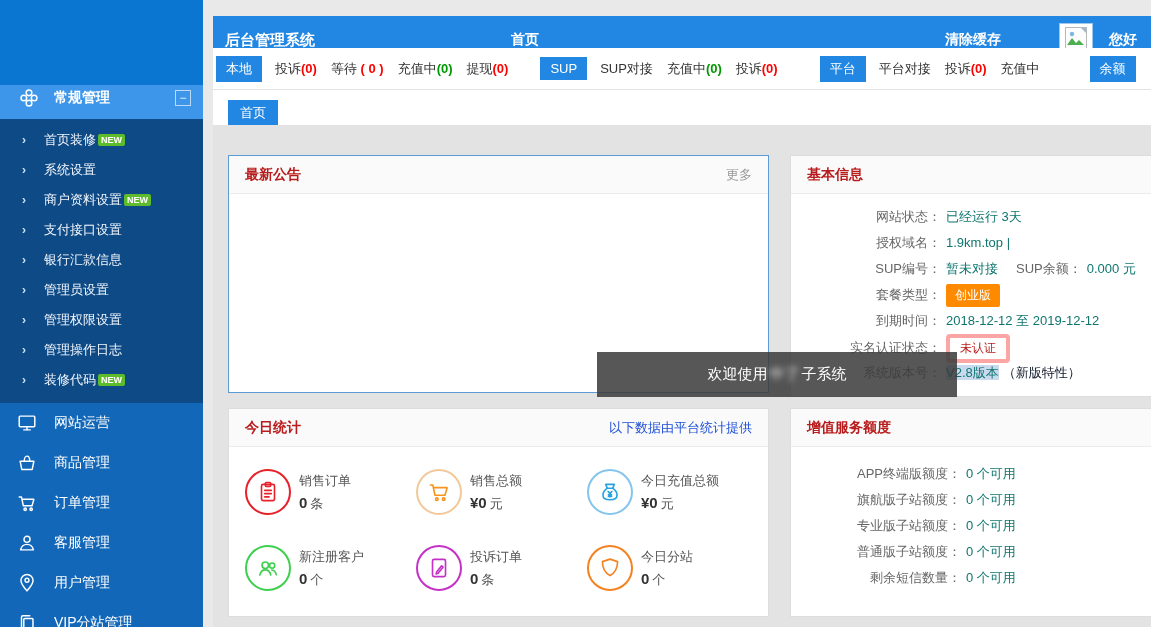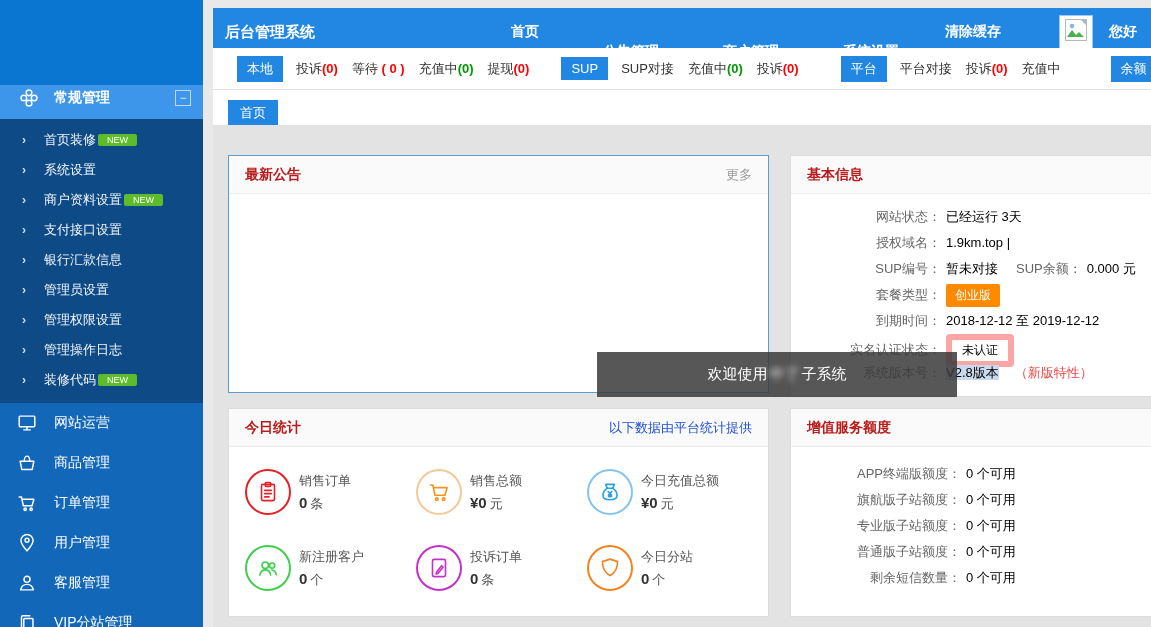--- a/index.html
+++ b/index.html
@@ -1,35 +1,35 @@
 <!DOCTYPE html>
 <html><head>
 <meta charset="utf-8">
 <style>
   * { box-sizing: border-box; margin: 0; padding: 0; }
   html,body { width:1151px; height:627px; }
   body { font-family: "Liberation Sans", "DejaVu Sans", sans-serif; overflow:hidden; }
   #screen { position:relative; width:1151px; height:627px; background:#e9e9e9; overflow:hidden; }
 
   
-  .topbar { position:absolute; left:213px; top:8px; width:938px; height:48px; background:#2287e2;
+  .topbar { position:absolute; left:213px; top:16px; width:938px; height:48px; background:#2287e2;
             display:flex; align-items:center; color:#fff; overflow:hidden; white-space:nowrap; }
   .topbar .title { font-size:15px; font-weight:bold; margin-left:12px; }
   .topbar .nav-item { font-size:14px; font-weight:bold; cursor:pointer; }
   .nav-home { margin-left:196px; }
   .nav-gap  { margin-left:64px;margin-top:40px; }
   .nav-cache{ margin-left:46px; }
   .avatar-box { margin-left:58px; width:34px; height:34px; background:#fff; border:1px solid #9ec9ef;
                 display:flex; align-items:center; justify-content:center; }
   .greeting { margin-left:16px; font-size:14px; font-weight:bold; }
 
   
   .statusbar { position:absolute; left:213px; top:48px; width:938px; height:42px; background:#fff;
                border-bottom:1px solid #e2e2e2; display:flex; align-items:center; font-size:13px;
-               color:#333; overflow:hidden; white-space:nowrap; padding-left:24px; }
+               color:#333; overflow:hidden; white-space:nowrap; padding-left:3px; }
   .sbadge { background:#2287e2; color:#fff; padding:4px 10px; margin-right:13px; cursor:pointer; }
   .sitem  { margin-right:14px; cursor:pointer;text-align:center; }
   .sgroup { display:flex; align-items:center; }
   .g2 { margin-left:18px; } .g3 { margin-left:28px; } .g4 { margin-left:36px;align-items:flex-end; }
   .cnt-red { color:#f00; font-weight:bold; }
   .cnt-green { color:#090; font-weight:bold; }
 
   
   .tabstrip { position:absolute; left:213px; top:90px; width:938px; height:35px; background:#fff; }
   .tab-active { position:absolute; left:15px; top:10px; height:25px; line-height:25px; padding:0 12px;
@@ -40,21 +40,21 @@
   .logo-block { height:85px; background:#0b76d1; }
   .side-header { height:34px; background:#3d96ea; display:flex; align-items:center; padding:0 12px 8px 18px;
                  cursor:pointer; }
   .side-header .hlabel { font-size:14px; font-weight:bold; margin-left:14px; flex:1; }
   .collapse-box { width:16px; height:16px; border:1px solid rgba(255,255,255,.65); font-size:12px;
                   line-height:14px; text-align:center; color:rgba(255,255,255,.85); cursor:pointer; }
   .submenu { background:#0e4a86; padding:6px 0 8px 0; }
   .sub-item { height:30px; display:flex; align-items:center; padding-left:22px; font-size:13px;
               color:#f2f7fd; cursor:pointer; }
   .chev { color:#cfe3f7; font-weight:bold; margin-right:18px; font-size:12px; }
-  .new-badge { background:#5ebb2b; color:#fff; font-size:9px; font-weight:normal; padding:1px 9px;
+  .new-badge { background:#5ebb2b; color:#fff; font-size:9px; font-weight:bold; padding:1px 3px;
                border-radius:2px; margin-left:2px; vertical-align:super; }
   .section-item { height:40px; display:flex; align-items:center; padding-left:16px; font-size:14px;
                   color:#fff; cursor:pointer; }
   .section-item .slabel { margin-left:16px; }
   .sicon { width:22px; height:22px; display:flex; align-items:center; justify-content:center; }
   svg.ic { stroke:#fff; fill:none; stroke-width:1.6; stroke-linecap:round; stroke-linejoin:round; }
 
   
   .content { position:absolute; left:213px; top:125px; width:938px; height:502px; background:#e3e3e3;
              overflow:hidden; }
@@ -66,29 +66,29 @@
   .more-link { margin-left:auto; font-size:13px; color:#999; cursor:pointer; }
 
   .panel-announce { left:15px; top:30px; width:541px; height:238px; border:1px solid #5f9bd3; }
   .panel-basic    { left:577px; top:30px; width:385px; height:242px; }
   .panel-stats    { left:15px; top:283px; width:541px; height:209px; }
   .panel-quota    { left:577px; top:283px; width:385px; height:209px; }
 
   .info-body { padding-top:10px; font-size:13px; }
   .info-row { height:26px; line-height:26px; white-space:nowrap; }
   .ilabel { display:inline-block; width:150px; text-align:right; color:#666; }
-  .ival { color:#000000; margin-left:5px; }
+  .ival { color:#0f766e; margin-left:5px; }
   .ilabel2 { color:#666; margin-left:18px; }
   .pkg-badge { display:inline-block; background:#ff8a00; color:#fff; font-size:12px; padding:3px 9px;
                border-radius:2px; margin-left:5px; line-height:normal; vertical-align:middle; }
-  .verify-btn { display:inline-block; border:6px solid #fca5a5; border-radius:4px; background:#fff;
-                color:#000000; font-size:12px; padding:2px 10px; margin-left:5px; line-height:normal;
+  .verify-btn { display:inline-block; border:4px solid #fca5a5; border-radius:4px; background:#fff;
+                color:#b91c1c; font-size:12px; padding:2px 10px; margin-left:5px; line-height:normal;
                 vertical-align:middle; cursor:pointer; }
   .ver-sel { background:#c9d9ee; }
-  .ver-suffix { color:#ef4444; margin-left:16px; }
+  .ver-suffix { color:#0f172a; margin-left:4px; }
 
   .quota-body { padding-top:14px; font-size:13px; }
   .quota-row { height:26px; line-height:26px; }
   .qlabel { display:inline-block; width:170px; text-align:right; color:#666; }
 
   .stats-body { padding:22px 10px 0 16px; display:grid; grid-template-columns:1fr 1fr 1fr; row-gap:30px; }
   .stat-item { display:flex; align-items:center; }
   .stat-circle { width:46px; height:46px; border-radius:50%; border:2px solid; display:flex;
                  align-items:center; justify-content:center; flex-shrink:0; }
   .stat-text { margin-left:8px; }
@@ -241,34 +241,34 @@
             <path d="M3.5 5.5h2.5l2 9.5h9.5l2-7H7"></path>
             <circle cx="10" cy="18.8" r="1.3"></circle>
             <circle cx="16.5" cy="18.8" r="1.3"></circle>
           </svg>
       </span>
       <span class="slabel">订单管理</span>
     </div>
     <div class="section-item">
       <span class="sicon">
         <svg class="ic" width="22" height="22" viewBox="0 0 24 24">
+            <circle cx="12" cy="8" r="3.3"></circle>
+            <path d="M5 19.5c.9-4 3.6-6 7-6s6.1 2 7 6z"></path>
+          </svg>
+      </span>
+      <span class="slabel">客服管理</span>
+    </div>
+    <div class="section-item">
+      <span class="sicon">
+        <svg class="ic" width="22" height="22" viewBox="0 0 24 24">
             <path d="M12 2.8a6.6 6.6 0 0 1 6.6 6.6c0 4.4-3.9 7.8-6.6 11.2C9.3 17.2 5.4 13.8 5.4 9.4A6.6 6.6 0 0 1 12 2.8z"></path>
             <circle cx="12" cy="9" r="2.1"></circle>
           </svg>
       </span>
       <span class="slabel">用户管理</span>
-    </div>
-    <div class="section-item">
-      <span class="sicon">
-        <svg class="ic" width="22" height="22" viewBox="0 0 24 24">
-            <circle cx="12" cy="8" r="3.3"></circle>
-            <path d="M5 19.5c.9-4 3.6-6 7-6s6.1 2 7 6z"></path>
-          </svg>
-      </span>
-      <span class="slabel">客服管理</span>
     </div>
     <div class="section-item">
       <span class="sicon">
         <svg class="ic" width="22" height="22" viewBox="0 0 24 24">
             <rect x="8.5" y="7" width="10" height="13" rx="1"></rect>
             <path d="M6 16.5V5.5A1.5 1.5 0 0 1 7.5 4H15"></path>
           </svg>
       </span>
       <span class="slabel">VIP分站管理</span>
     </div>

